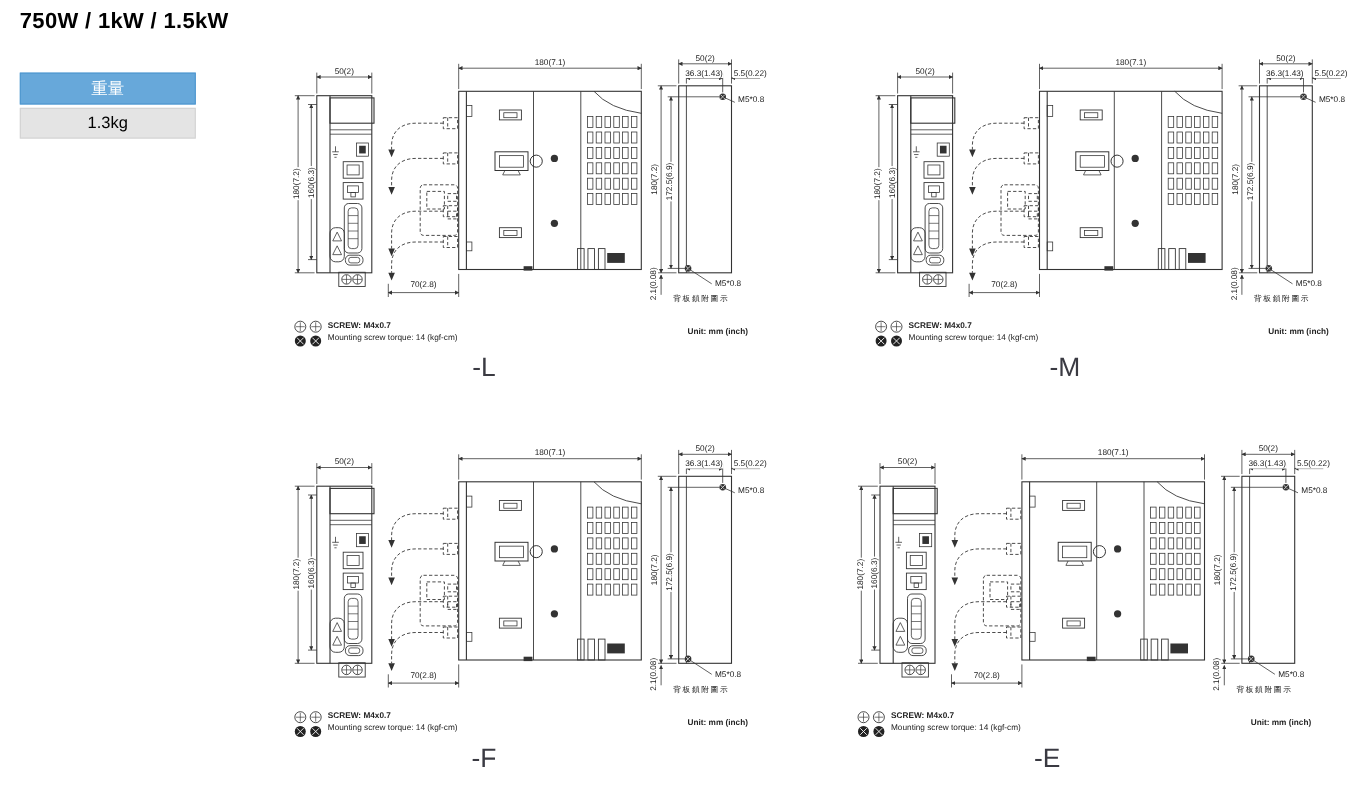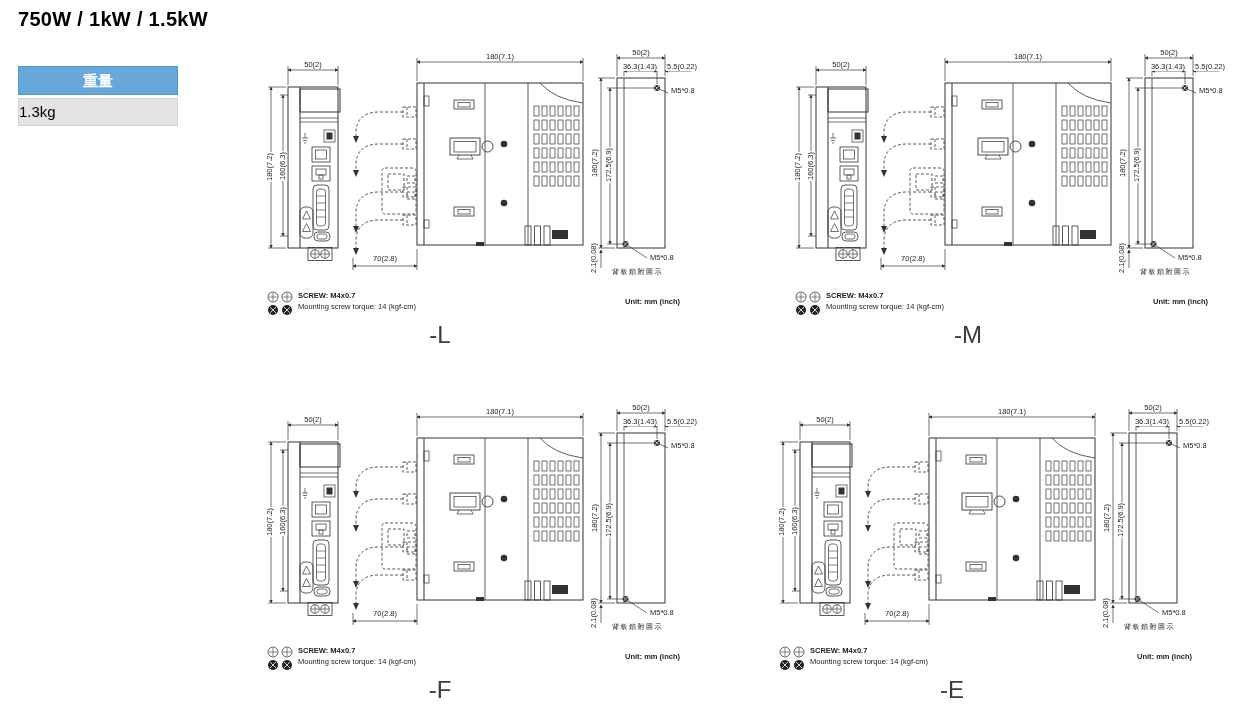--- a/index.html
+++ b/index.html
@@ -4,22 +4,22 @@
 <style>
   html,body{margin:0;padding:0;background:#fff;}
   body{width:1242px;height:726px;position:relative;overflow:hidden;
        font-family:"Liberation Sans",sans-serif;color:#222;}
 
   .page-title{position:absolute;left:18px;top:8px;font-size:20px;font-weight:800;
               color:#000;letter-spacing:.3px;white-space:nowrap;}
 
   .weight-table{position:absolute;left:18px;top:66px;width:160px;}
   .wt-header{height:27px;line-height:27px;text-align:center;color:#fff;
-             font-size:15px;font-weight:700;background:#67a8da;border:1px solid #4f97cf;}
-  .wt-value{height:26px;line-height:26px;color:#000;font-size:15px;
+             font-size:15px;font-weight:400;background:#67a8da;border:1px solid #4f97cf;}
+  .wt-value{height:26px;line-height:26px;text-align:center;color:#000;font-size:15px;
             background:#e4e4e4;border:1px solid #d2d2d2;margin-top:3px;}
 
   .quad{position:absolute;width:460px;height:320px;}
   .quad svg.art{position:absolute;left:0;top:0;}
 
   .dim{position:absolute;font-size:7.5px;line-height:1;white-space:nowrap;
        background:#fff;padding:0 1px;color:#222;}
   .ctr{transform:translateX(-50%);}
   .rot{transform:translate(-50%,-50%) rotate(-90deg);}
   .caption{position:absolute;font-size:7px;letter-spacing:1.5px;white-space:nowrap;color:#222;}

